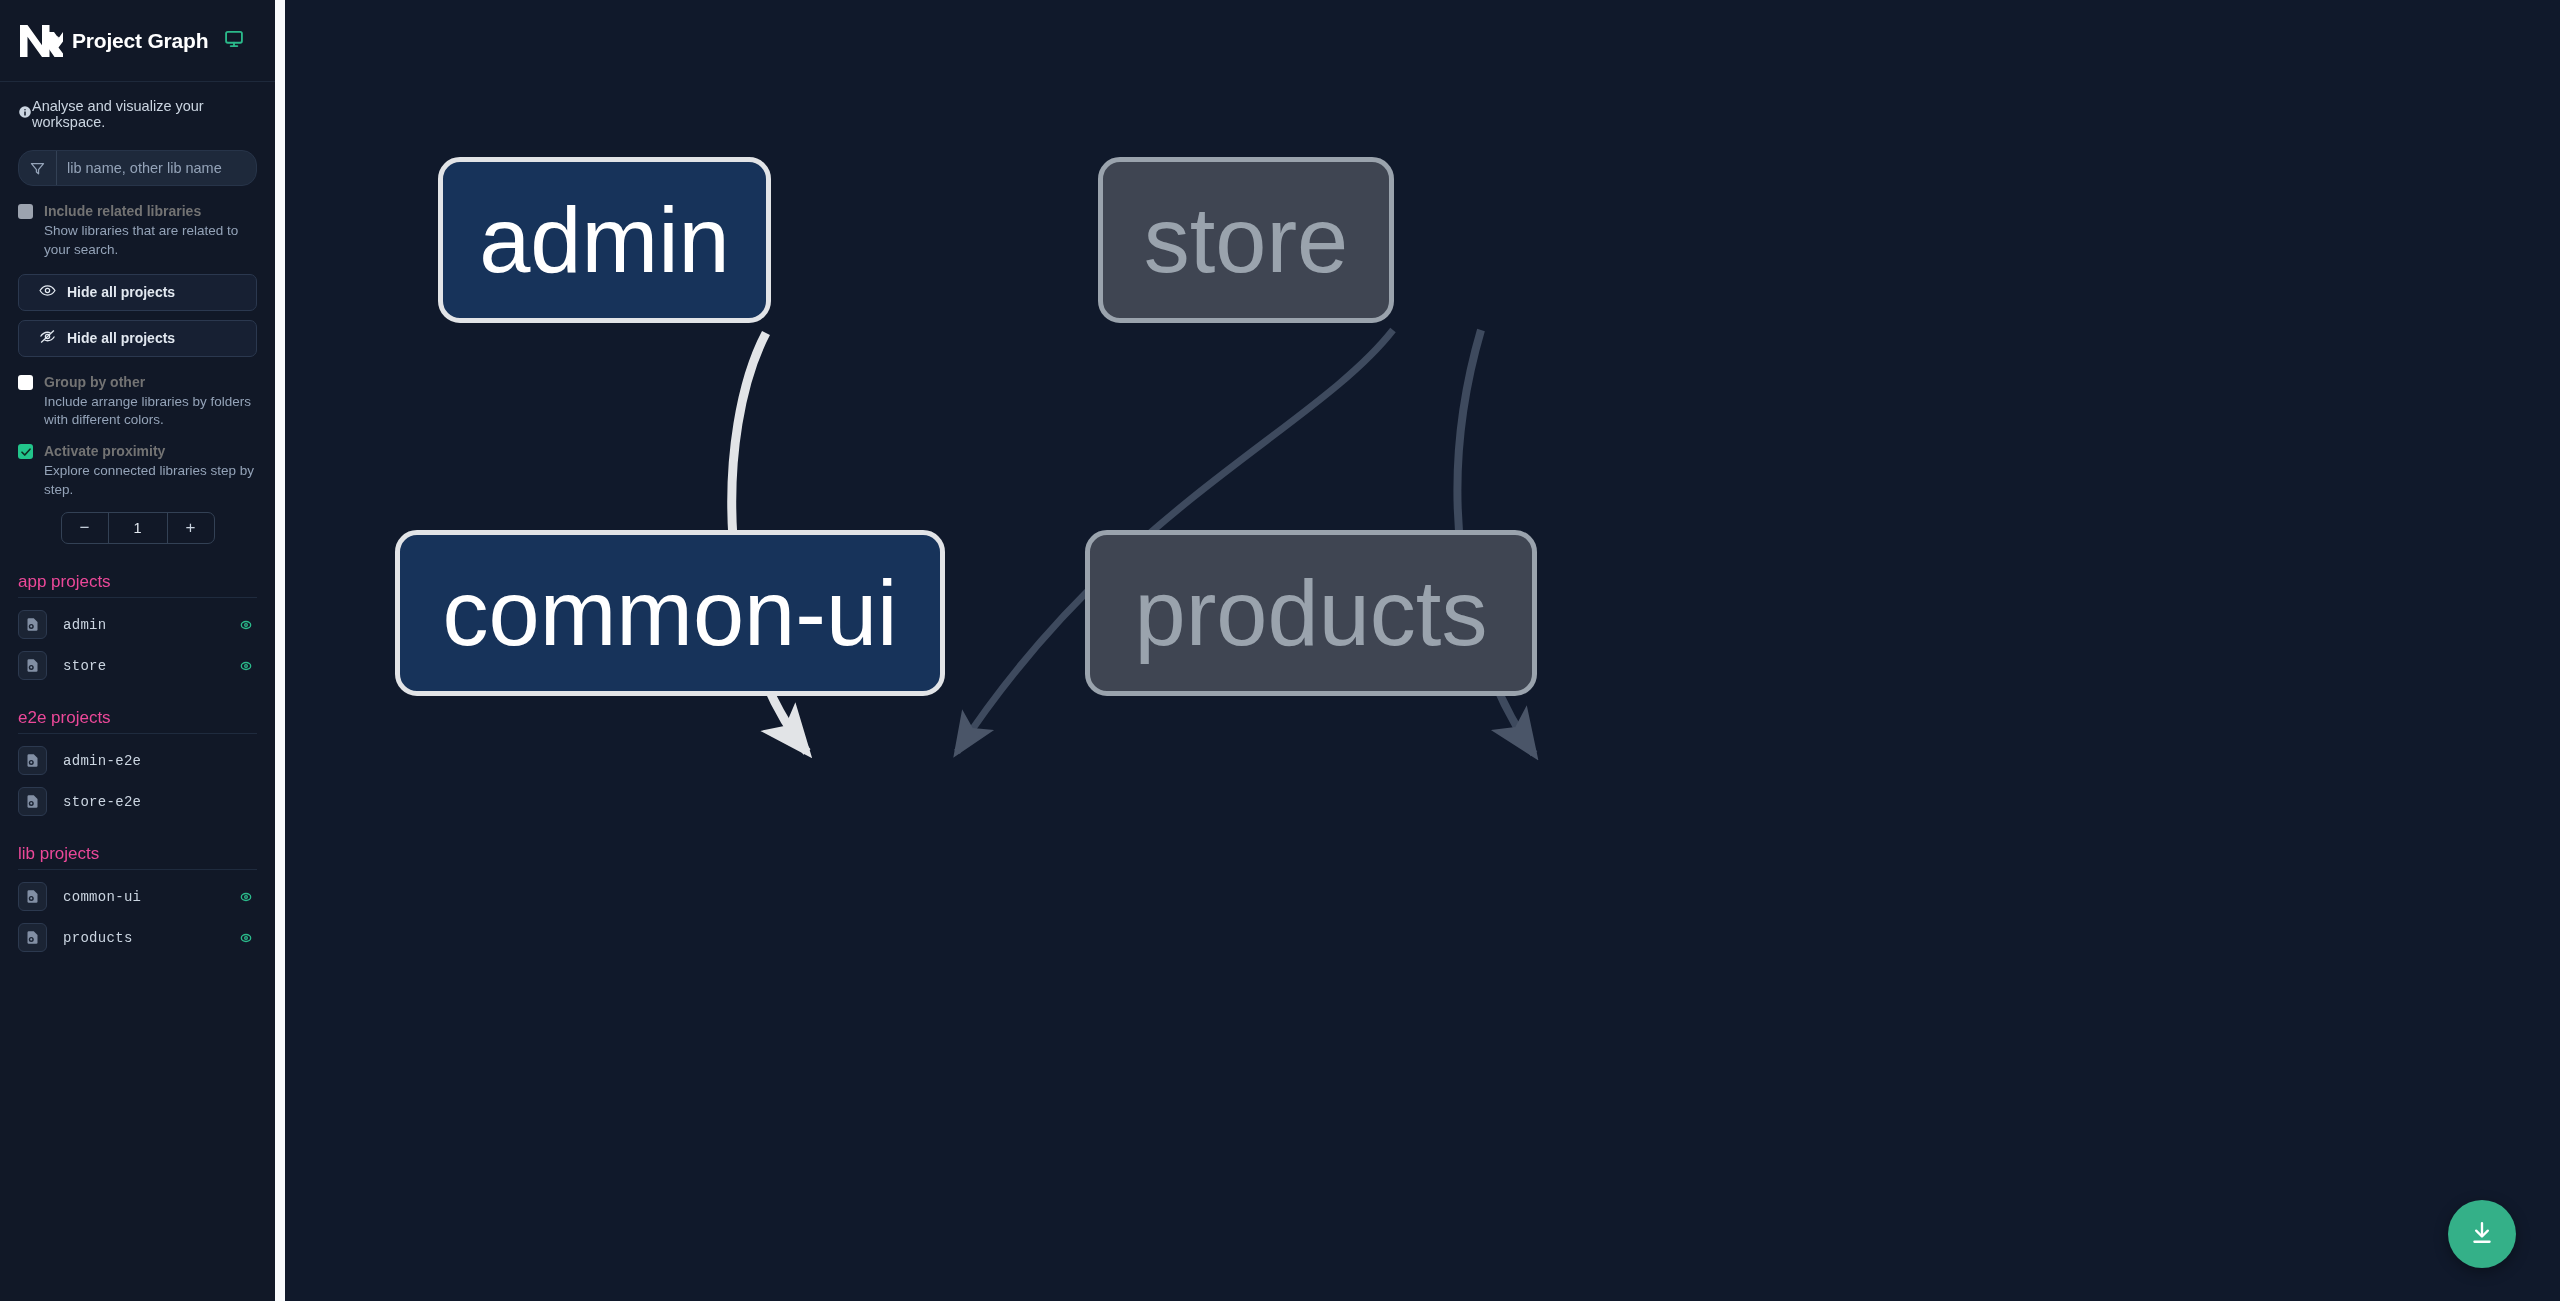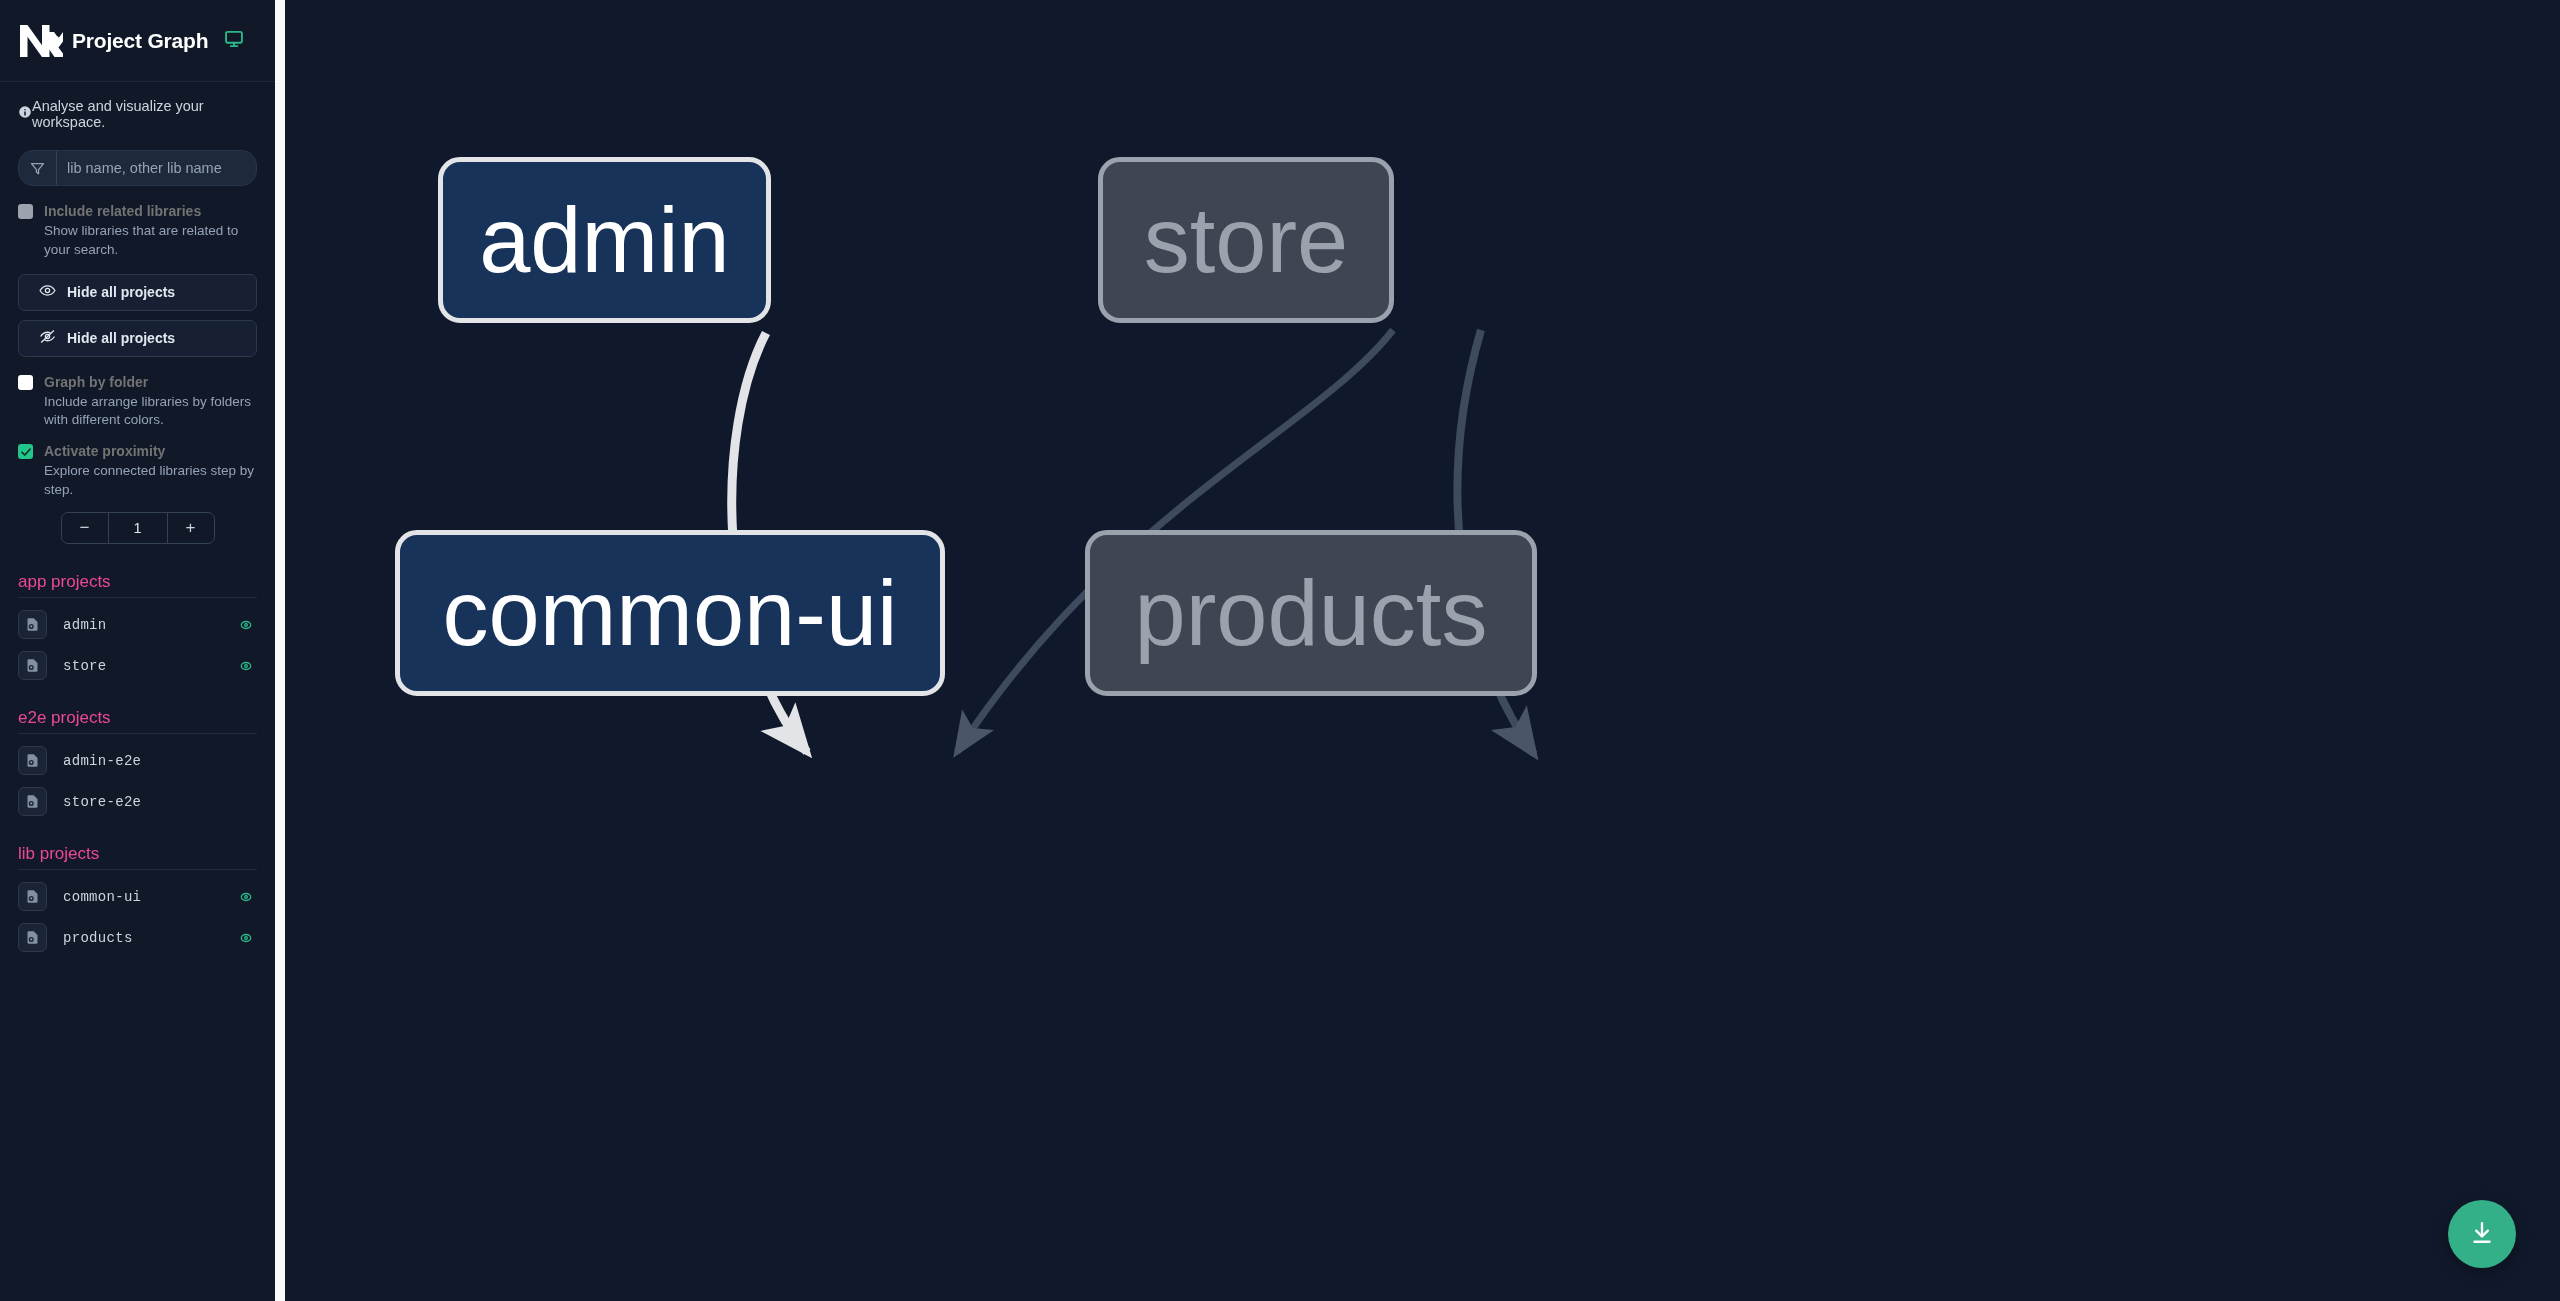--- a/index.html
+++ b/index.html
@@ -260,21 +260,21 @@
           </svg>
         </span>
         <span>Hide all projects</span>
       </button>
     </div>
 
     <div class="opt-block">
       <div class="opt-row">
         <span class="cbox white"></span>
         <div>
-          <div class="opt-title">Graph by folder</div>
+          <div class="opt-title">Group by other</div>
           <div class="opt-desc">Include arrange libraries by folders with different colors.</div>
         </div>
       </div>
     </div>
 
     <div class="opt-block" style="padding-top:12px;">
       <div class="opt-row">
         <span class="cbox green">
           <svg width="12" height="12" viewBox="0 0 24 24" fill="none" stroke="#0f2f23" stroke-width="3.4" stroke-linecap="round" stroke-linejoin="round">
             <polyline points="4,12.5 9.5,18 20,6.5"></polyline>

